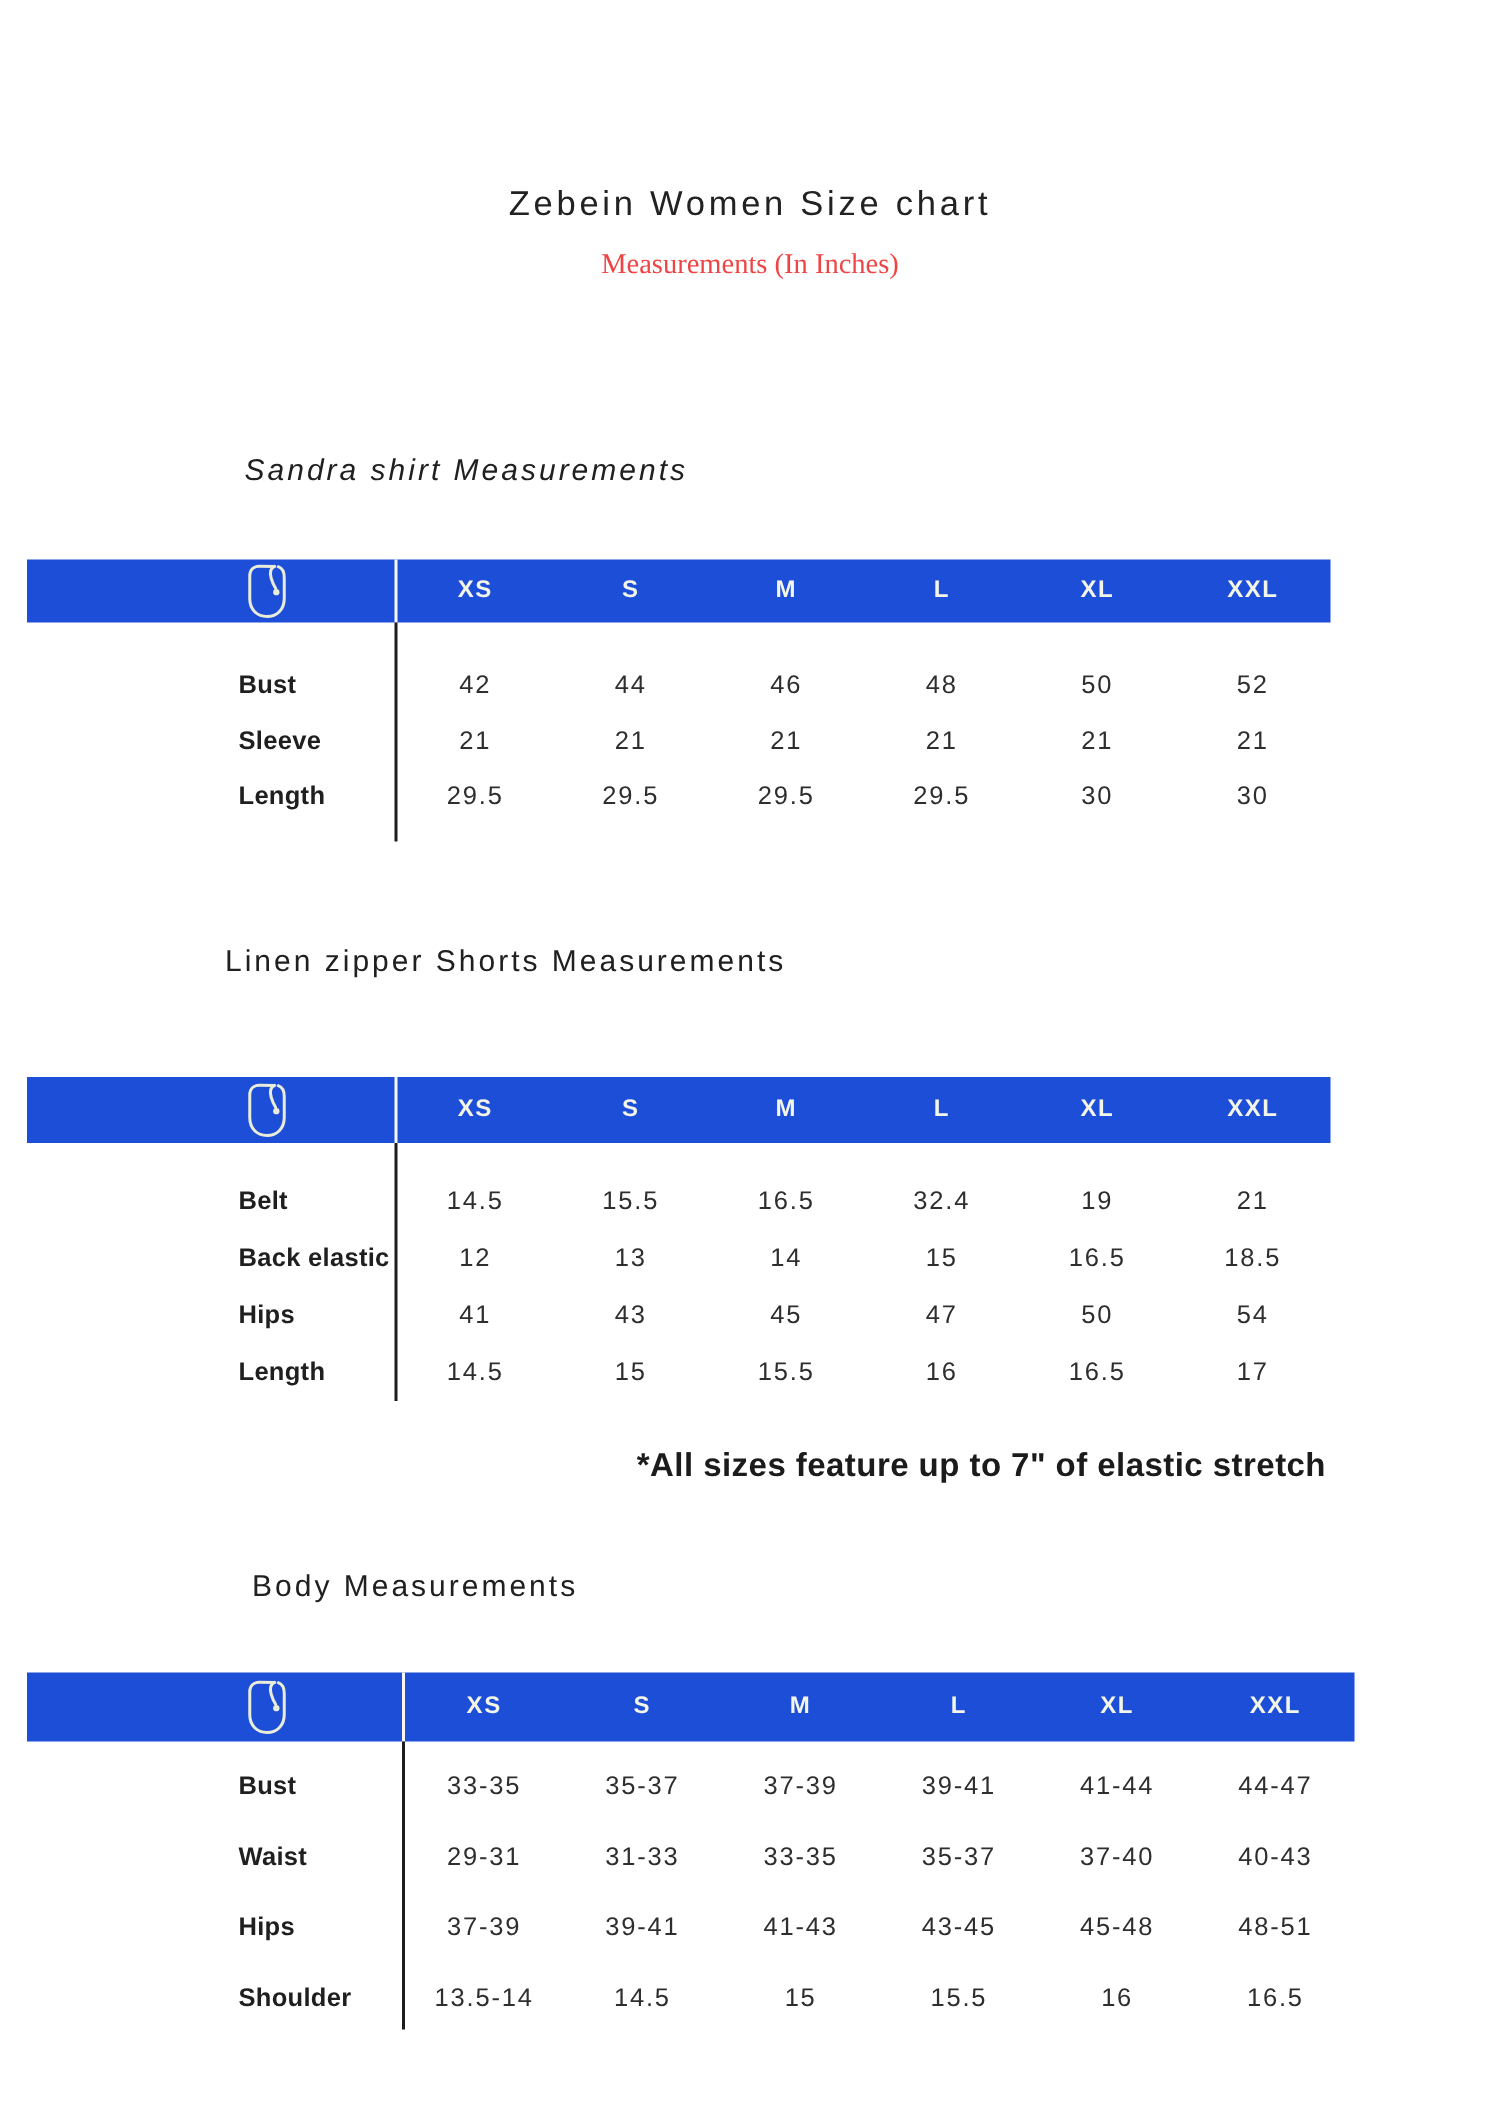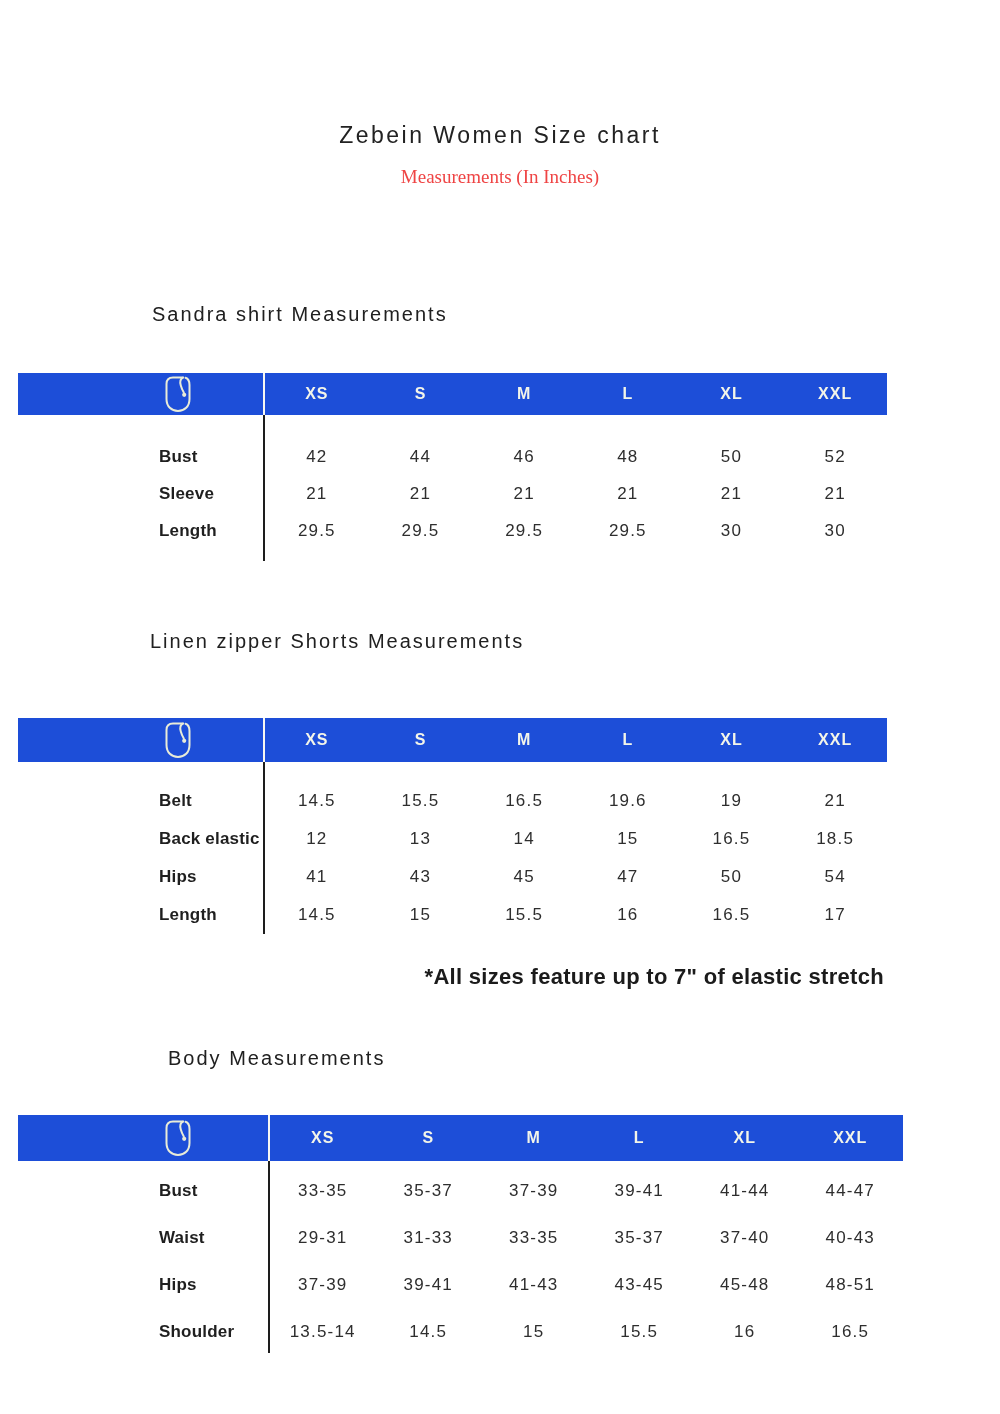--- a/index.html
+++ b/index.html
@@ -26,21 +26,21 @@
   }
   .units-note {
     position: absolute; top: 166px; left: 0; width: 100%;
     text-align: center; font-family: "Liberation Serif", serif;
     font-size: 19px; color: #ef4444;
   }
   .section-title {
     position: absolute; font-size: 20px; font-weight: 400;
     letter-spacing: 2px; color: #202020; white-space: nowrap;
   }
-  .st-1 { left: 152px; top: 303px; }
+  .st-1 { left: 163px; top: 303px; font-style: italic; }
   .st-2 { left: 150px; top: 630px; }
   .st-3 { left: 168px; top: 1047px; }
 
   
   .size-table { position: absolute; left: 18px; }
   .t1 { top: 373px; width: 869px; --label: 247px; --barh: 42px; --rowh: 37px; --padtop: 23px; --divh: 146px; }
   .t2 { top: 718px; width: 869px; --label: 247px; --barh: 44px; --rowh: 38px; --padtop: 20px; --divh: 172px; }
   .t3 { top: 1115px; width: 885px; --label: 252px; --barh: 46px; --rowh: 47px; --padtop: 6px;  --divh: 192px; }
 
   .t-bar {
@@ -166,21 +166,21 @@
       <div class="size-h">XXL</div>
       <div class="bar-divider"></div>
     </div>
     <div class="t-body">
       <div class="body-divider"></div>
       <div class="t-row">
         <div class="row-label">Belt</div>
         <div class="cell">14.5</div>
         <div class="cell">15.5</div>
         <div class="cell">16.5</div>
-        <div class="cell">19.6</div>
+        <div class="cell">32.4</div>
         <div class="cell">19</div>
         <div class="cell">21</div>
       </div>
       <div class="t-row">
         <div class="row-label">Back elastic</div>
         <div class="cell">12</div>
         <div class="cell">13</div>
         <div class="cell">14</div>
         <div class="cell">15</div>
         <div class="cell">16.5</div>

